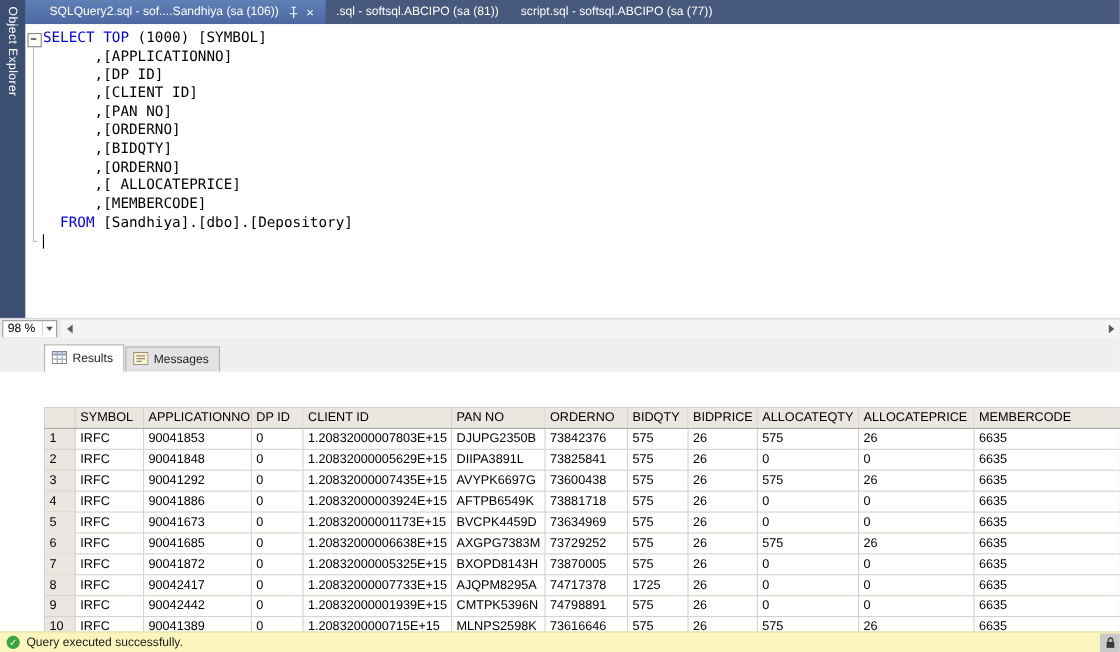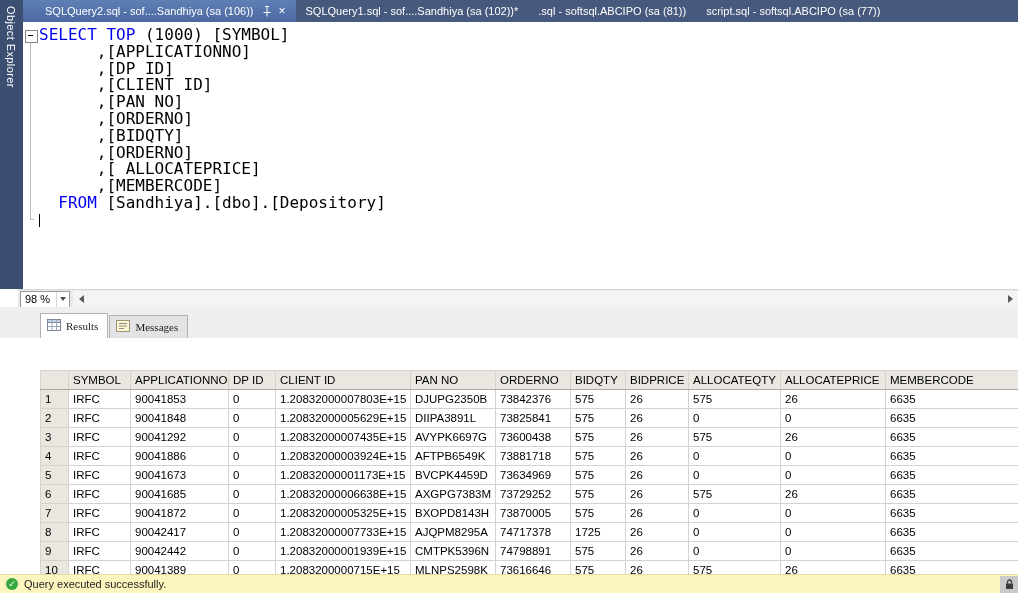--- a/index.html
+++ b/index.html
@@ -14,48 +14,48 @@
   
   .tabstrip{position:absolute;left:23px;top:0;right:0;height:22px;background:#47597D;
             display:flex;align-items:stretch;overflow:hidden;}
   .doc-tab{display:flex;align-items:center;padding:0 10px;color:#fff;font-size:11px;white-space:nowrap;}
   .doc-tab.active{background:linear-gradient(#5E80B5,#4C68A2);padding-left:22px;}
   .tab-pin{margin-left:9px;display:flex;align-items:center;}
   .tab-close{margin-left:7px;font-size:12px;line-height:1;}
 
   
   .editor{position:absolute;left:23px;top:22px;right:0;height:237px;background:#fff;
-          font-family:"DejaVu Sans Mono","Liberation Mono",monospace;font-size:16px;color:#000;}
+          font-family:"DejaVu Sans Mono","Liberation Mono",monospace;font-size:13px;color:#000;}
   .code-lines{position:absolute;left:16px;top:5px;}
   .code-line{height:16.8px;line-height:16.8px;white-space:pre;}
   .kw{color:#0000F0;}
   .tk{color:#000;}
   .fold-box{position:absolute;left:2px;top:8px;width:11px;height:11px;border:1px solid #848484;background:#fff;z-index:2;}
   .fold-box:after{content:"";position:absolute;left:2px;top:4px;width:5px;height:1px;background:#000;}
   .fold-guide{position:absolute;left:7px;top:20px;width:1px;height:178px;background:#BDBDBD;}
   .fold-guide:after{content:"";position:absolute;left:0;bottom:0;width:4px;height:1px;background:#BDBDBD;}
   .caret{display:inline-block;width:1px;height:13px;background:#000;vertical-align:middle;}
 
   
-  .zoombar{position:absolute;left:18px;top:289px;right:0;height:18px;background:#E9E9ED;
+  .zoombar{position:absolute;left:0;top:289px;right:0;height:18px;background:#E9E9ED;
            display:flex;align-items:center;border-top:1px solid #D8D8D8;}
   .zoom-combo{margin-left:2px;width:48px;height:15px;background:#fff;border:1px solid #9A9A9A;
               display:flex;align-items:center;font-size:11px;}
   .zoom-value{padding-left:4px;flex:1;}
   .zoom-drop{width:12px;height:100%;display:flex;align-items:center;justify-content:center;border-left:1px solid #D5D5D5;}
   .tri-down{width:0;height:0;border-left:3px solid transparent;border-right:3px solid transparent;border-top:4px solid #4D4D4D;}
   .hscroll{flex:1;height:17px;display:flex;align-items:center;background:#F4F4F4;margin-left:3px;}
   .scroll-btn{width:16px;height:17px;display:flex;align-items:center;justify-content:center;}
   .tri-left{width:0;height:0;border-top:4px solid transparent;border-bottom:4px solid transparent;border-right:5px solid #5A5A5A;}
   .tri-right{width:0;height:0;border-top:4px solid transparent;border-bottom:4px solid transparent;border-left:5px solid #5A5A5A;}
   .scroll-track{flex:1;height:100%;background:#F4F4F4;}
 
   
   .results-pane{position:absolute;left:0;top:307px;right:0;bottom:18px;background:#fff;}
-  .rtab-row{position:absolute;left:0;top:0;right:0;height:31px;background:#EFEFF2;font-family:Liberation Serif, serif;}
+  .rtab-row{position:absolute;left:0;top:0;right:0;height:31px;background:#EFEFF2;}
   .rtabbar{position:absolute;left:40px;bottom:0;display:flex;align-items:flex-end;}
   .rtab{display:flex;align-items:center;gap:5px;font-size:11px;padding:0 9px 0 6px;height:22px;
         border:1px solid #B2B2B2;border-bottom:none;background:#E3E3E5;color:#1E1E1E;margin-right:1px;}
   .rtab.active{background:#fff;height:24px;}
   .grid-wrap{position:absolute;left:40px;top:31px;right:0;bottom:0;background:#fff;overflow:hidden;}
   table.grid{border-collapse:collapse;table-layout:fixed;width:978px;font-size:11.5px;margin-top:32px;}
   .grid th,.grid td{border:1px solid #D5D3CA;height:18px;padding:0 4px;text-align:left;
                     font-weight:normal;white-space:nowrap;overflow:hidden;color:#000;}
   .grid th{background:#E9E7E0;border-bottom:1px solid #ABA99F;}
   .grid td.rownum{background:#E9E7E0;}
@@ -76,23 +76,20 @@
 
 <div class="tabstrip">
     <div class="doc-tab active">
       <span class="tab-label">SQLQuery2.sql - sof....Sandhiya (sa (106))</span>
       <span class="tab-pin">
         <svg width="9" height="11" viewBox="0 0 9 11">
           <path d="M3 0.5 h4 M5 0.5 v6 M1.5 6.5 h7 M5 6.5 v4" stroke="#ffffff" stroke-width="1" fill="none"></path>
         </svg>
       </span>
       <span class="tab-close">×</span>
-    </div>
-    <div class="doc-tab">
-      <span class="tab-label">SQLQuery1.sql - sof....Sandhiya (sa (102))*</span>
     </div>
     <div class="doc-tab">
       <span class="tab-label">.sql - softsql.ABCIPO (sa (81))</span>
     </div>
     <div class="doc-tab">
       <span class="tab-label">script.sql - softsql.ABCIPO (sa (77))</span>
     </div>
   </div>
 
 <div class="editor">

